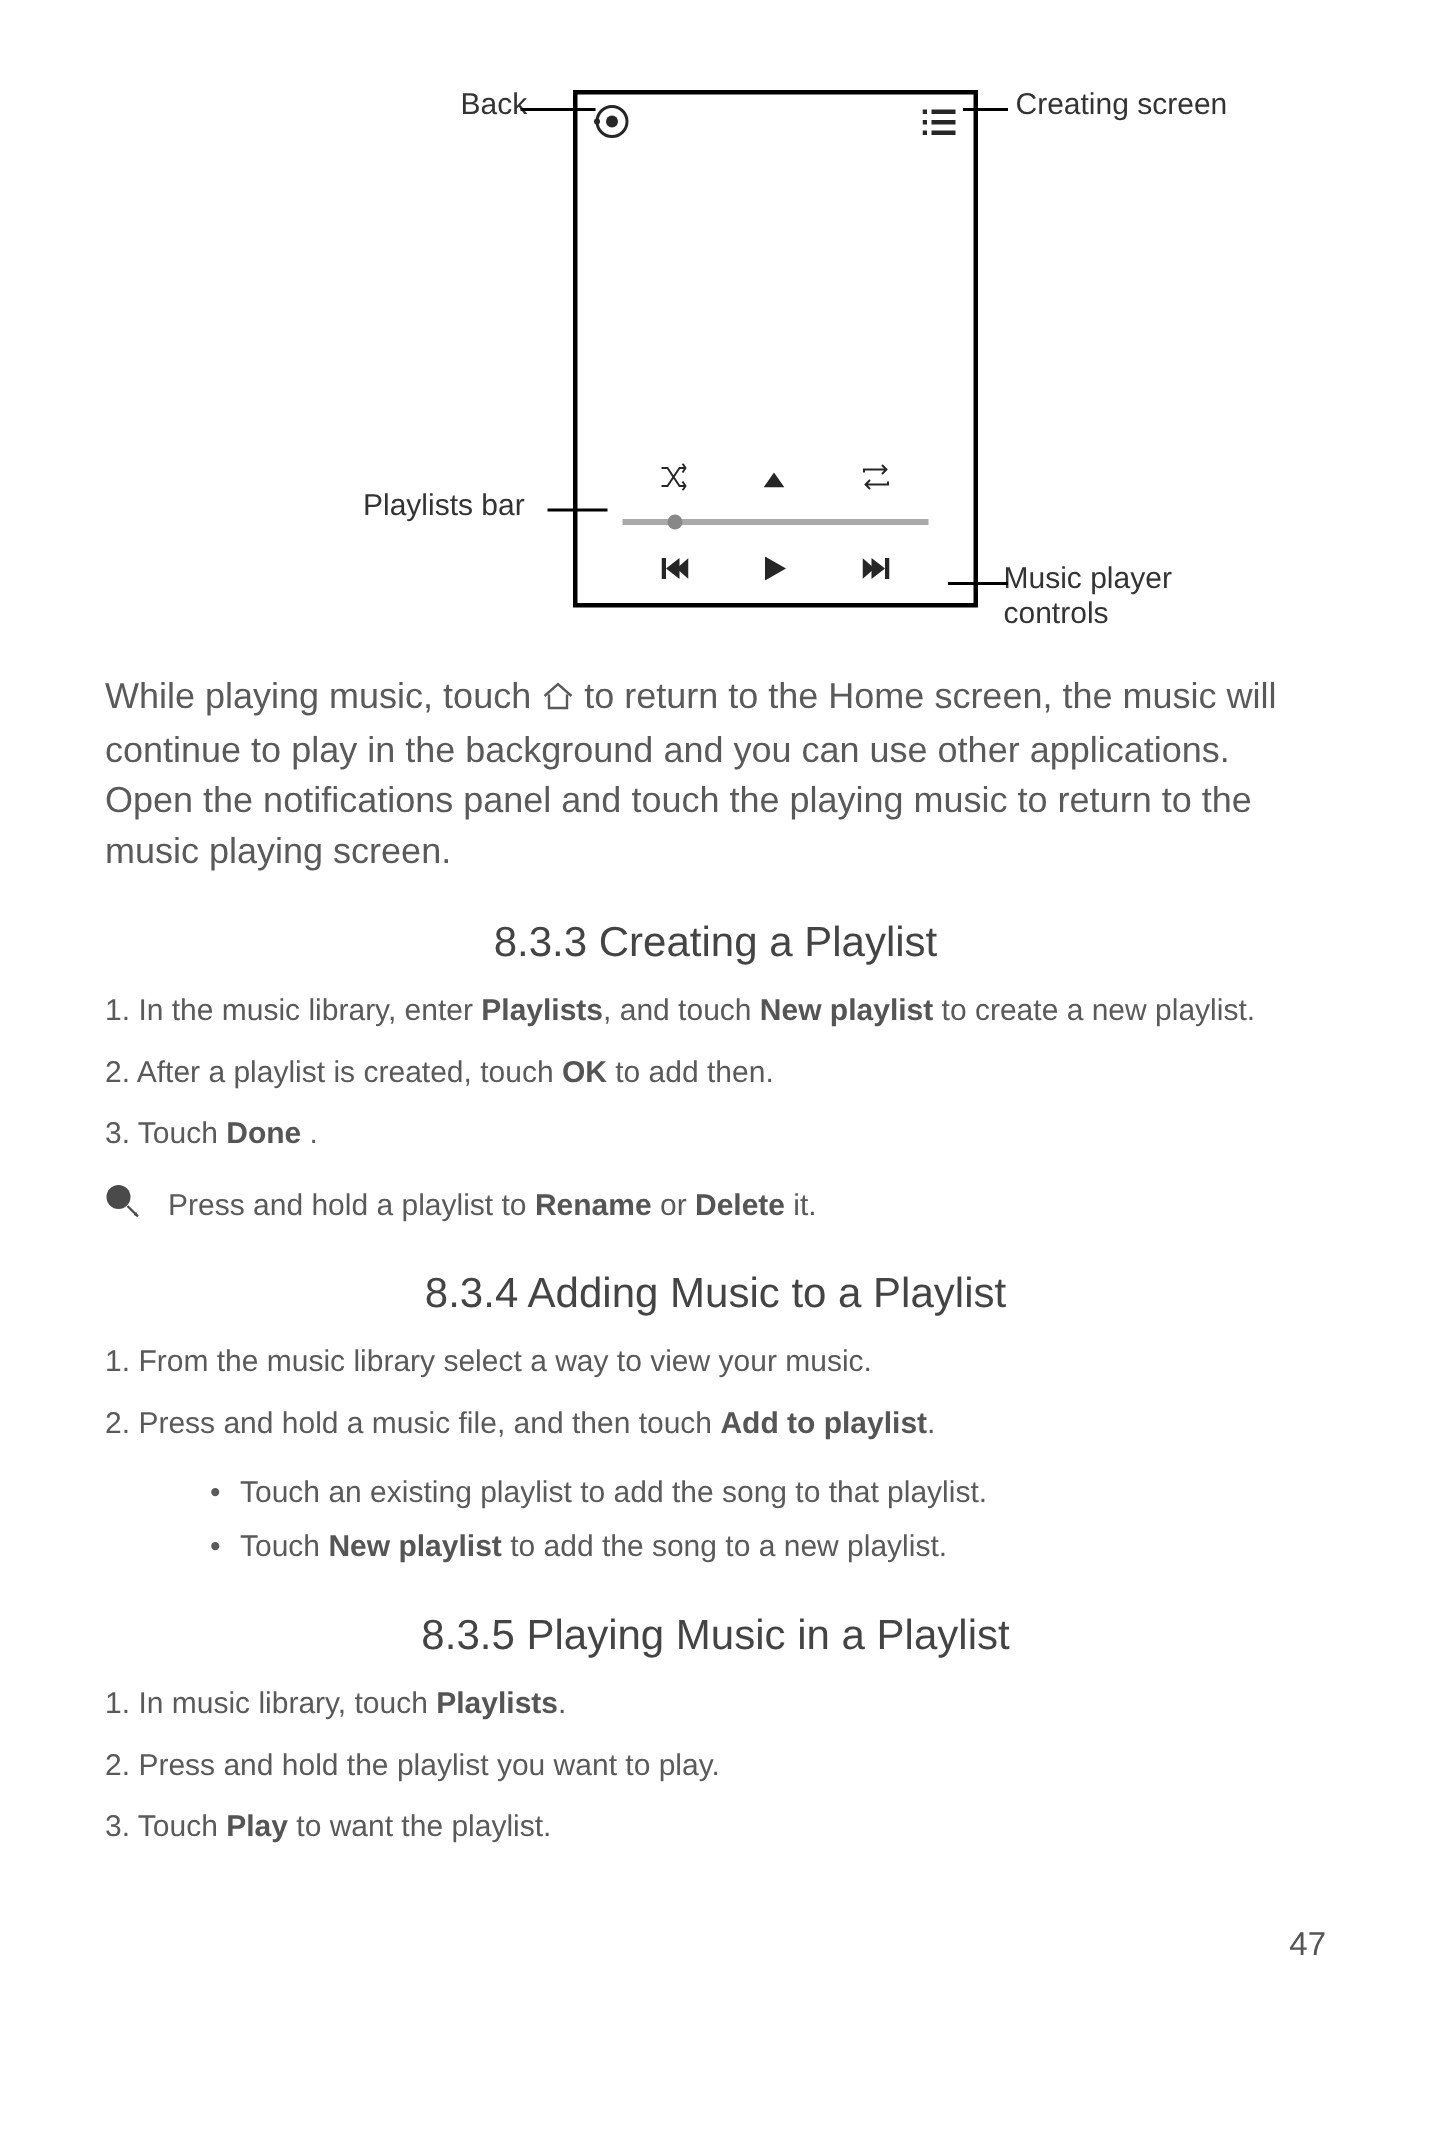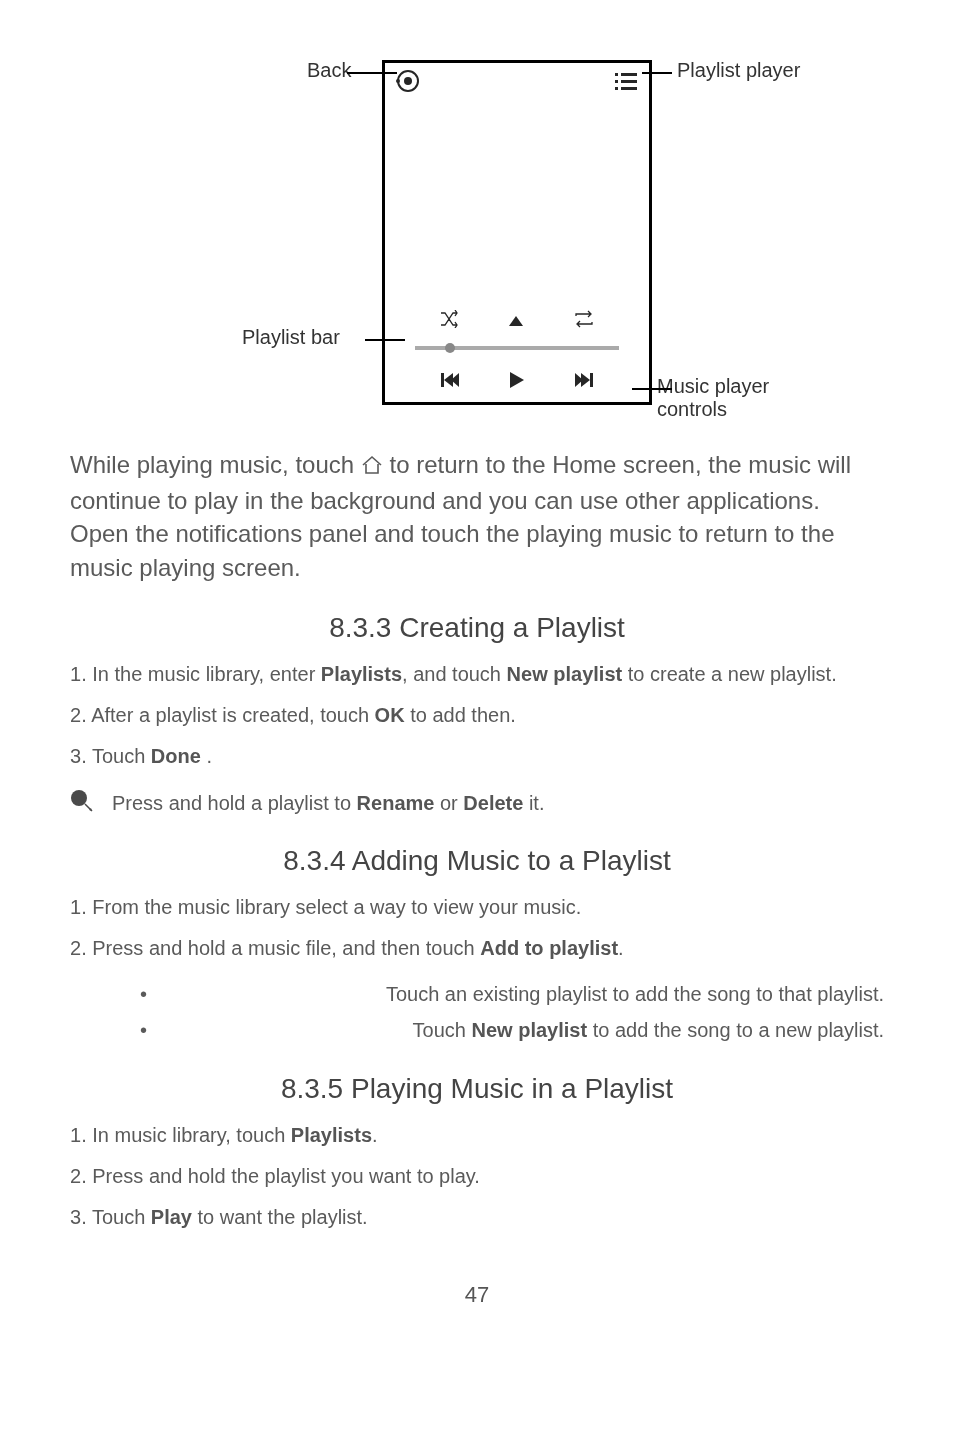--- a/index.html
+++ b/index.html
@@ -10,47 +10,47 @@
   .topbar { top: 0; display: flex; align-items: center; justify-content: space-between; padding: 0 10px; }
   .icon { display: inline-block; }
   .controls-row1 { position: absolute; left: 0; right: 0; bottom: 70px; display: flex; justify-content: space-around; align-items: center; padding: 0 30px; }
   .progress { position: absolute; left: 30px; right: 30px; bottom: 52px; height: 4px; background: #aaa; }
   .progress::before { content: ""; position: absolute; left: 30px; top: -3px; width: 10px; height: 10px; border-radius: 50%; background: #888; }
   .controls-row2 { position: absolute; left: 0; right: 0; bottom: 10px; display: flex; justify-content: space-around; align-items: center; padding: 0 30px; }
   .label { position: absolute; font-size: 20px; color: #333; }
   .label-back { top: 11px; left: 190px; }
   .label-playlist { top: 11px; left: 560px; }
   .label-progress { top: 278px; left: 125px; }
-  .label-controls { top: 327px; left: 540px; }
+  .label-controls { top: 327px; left: 552px; }
   .line { position: absolute; background: #000; }
   .hline { height: 2px; }
   .l-back { top: 24px; left: 230px; width: 50px; }
   .l-playlist { top: 24px; left: 525px; width: 30px; }
   .l-progress { top: 291px; left: 248px; width: 40px; }
   .l-controls { top: 340px; left: 515px; width: 40px; }
 
   p.body { font-size: 24px; line-height: 1.4; margin: 0 0 24px; }
   .home-icon { display: inline-block; vertical-align: -2px; }
 
   h2.section { font-size: 28px; font-weight: normal; color: #444; margin: 28px 0 16px; text-align: center; }
 
   ol.steps { margin: 0 0 16px; padding-left: 0; list-style: none; counter-reset: step; }
   ol.steps > li { font-size: 20px; line-height: 1.45; margin-bottom: 8px; padding-left: 24px; text-indent: -24px; margin-top: 12px; }
   ol.steps > li::before { counter-increment: step; content: counter(step) ". "; }
 
   .tip { display: flex; align-items: flex-end; margin: 10px 0 20px; }
   .tip-icon { flex: 0 0 auto; margin-right: 18px; margin-top: 2px; }
   .tip p { margin: 0; font-size: 20px; line-height: 1.4; }
 
-  ul.sub { margin: 6px 0 10px 70px; padding: 0; list-style: none; text-align: right; }
+  ul.sub { margin: 6px 0 10px 70px; padding: 0; list-style: none; }
   ul.sub > li { font-size: 20px; line-height: 1.5; margin-bottom: 6px; position: relative; padding-left: 20px; }
   ul.sub > li::before { content: "•"; position: absolute; left: 0; }
 
   b { font-weight: bold; color: #555; }
-  .pagenum { text-align: center; font-size: 22px; color: #555; margin-top: 50px; }
+  .pagenum { text-align: right; font-size: 22px; color: #555; margin-top: 50px; }
 </style>
 </head>
 <body>
 
 <div class="diagram">
   <div class="phone">
     <div class="topbar">
       <span class="icon">
         <svg width="26" height="26" viewBox="0 0 26 26">
             <circle cx="13" cy="13" r="10" fill="none" stroke="#262626" stroke-width="2"></circle>
@@ -104,23 +104,23 @@
         <svg width="18" height="14" viewBox="0 0 18 14">
             <polygon points="0,0 8,7 0,14" fill="#262626"></polygon>
             <polygon points="6,0 15,7 6,14" fill="#262626"></polygon>
             <rect x="15" y="0" width="3" height="14" fill="#262626"></rect>
           </svg>
       </span>
     </div>
   </div>
   <div class="label label-back">Back</div>
   <div class="line hline l-back"></div>
-  <div class="label label-playlist">Playlist player</div>
+  <div class="label label-playlist">Creating screen</div>
   <div class="line hline l-playlist"></div>
-  <div class="label label-progress">Playlist bar</div>
+  <div class="label label-progress">Playlists bar</div>
   <div class="line hline l-progress"></div>
   <div class="label label-controls">Music player controls</div>
   <div class="line hline l-controls"></div>
 </div>
 
 <p class="body">
   <span>While playing music, touch </span>
   <span class="home-icon">
     <svg width="22" height="20" viewBox="0 0 22 20">
         <path d="M2 10 L11 2 L20 10 M5 9 L5 18 L17 18 L17 9" fill="none" stroke="#5a5a5a" stroke-width="1.6"></path>

